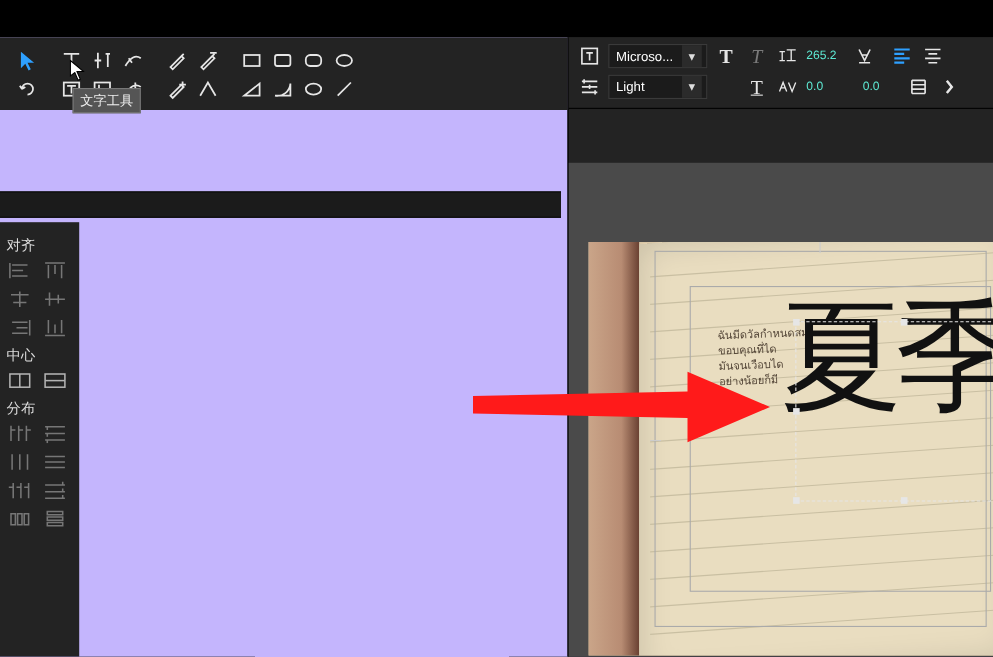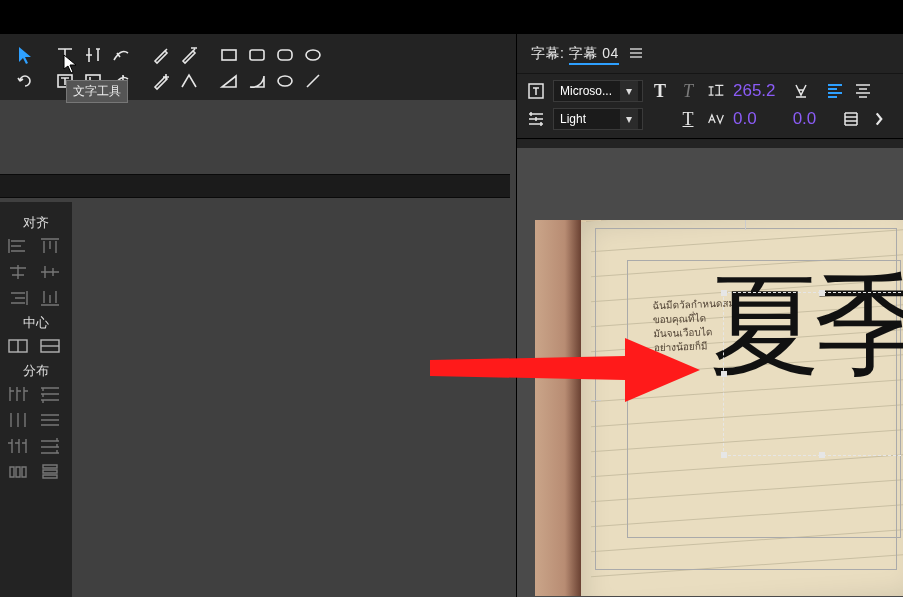--- a/index.html
+++ b/index.html
@@ -17,22 +17,21 @@
     position: absolute;
     left: 0; top: 0;
     width: 903px; height: 34px;
     background: #000;
   }
   .left-panel {
     position: absolute;
     left: 0; top: 34px;
     width: 516px;
     height: 563px;
-    background: #404040;
-    text-align: center;
+    background: #c4b5fd;
   }
   .right-panel {
     position: absolute;
     left: 516px; top: 34px;
     width: 387px;
     height: 563px;
     background: #232323;
     border-left: 1px solid #000;
   }
   
@@ -112,21 +111,21 @@
     height:22px; display:flex; align-items:center; gap:4px;
     background:#1b1b1b; border:1px solid #3a3a3a; padding:0 4px;
   }
   .dropdown .dd-lbl { color:#ffffff; font-size:12px; padding:0 2px; }
   .dropdown .dd-caret { width:18px; height:20px; display:flex; align-items:center; justify-content:center; background:#2b2b2b; color:#ddd; }
   .font-dd .dd-lbl { width:58px; white-space:nowrap; overflow:hidden; text-overflow:ellipsis; }
   .weight-dd .dd-lbl { width:58px; }
   .boldT { font-family:"Times New Roman",serif; font-weight:700; font-size:18px; color:#e6e6e6; }
   .italT { font-family:"Times New Roman",serif; font-style:italic; font-size:18px; color:#7a7a7a; }
   .underT { font-family:"Times New Roman",serif; text-decoration:underline; font-size:18px; color:#e6e6e6; }
-  .numlink { color:#8b5cf6; font-size:17px; cursor:text; }
+  .numlink { color:#5eead4; font-size:11px; cursor:text; }
   
   .canvas-wrap {
     position:absolute;
     left:0; top:114px;
     width:387px; height:449px;
     background:#4a4a4a;
     overflow:hidden;
     padding:0;
   }
   .canvas-inner {
@@ -441,31 +440,20 @@
             <path d="M4 2 H18 V5 H4 Z M4 7 H18 V10 H4 Z M4 12 H18 V15 H4 Z"></path>
           </svg>
         </div>
     </div>
   </div>
 
 </div>
 
 <div class="right-panel">
 
-  <div class="r-header">
-    <div class="r-title">
-      <span>字幕:</span>
-      <span class="underline">字幕 04</span>
-    </div>
-    <div class="r-menu">
-      <svg width="14" height="12" viewBox="0 0 14 12">
-          <path d="M1 2 H13 M1 6 H13 M1 10 H13" stroke="#ccc" stroke-width="1.5"></path>
-        </svg>
-    </div>
-  </div>
 
   <div class="r-props">
     <div class="prow">
       <div class="pbox">
         <svg viewBox="0 0 18 18">
             <rect x="2" y="2" width="14" height="14"></rect>
             <path d="M6 6 H12 M9 6 V13"></path>
           </svg>
       </div>
       <div class="dropdown font-dd">

